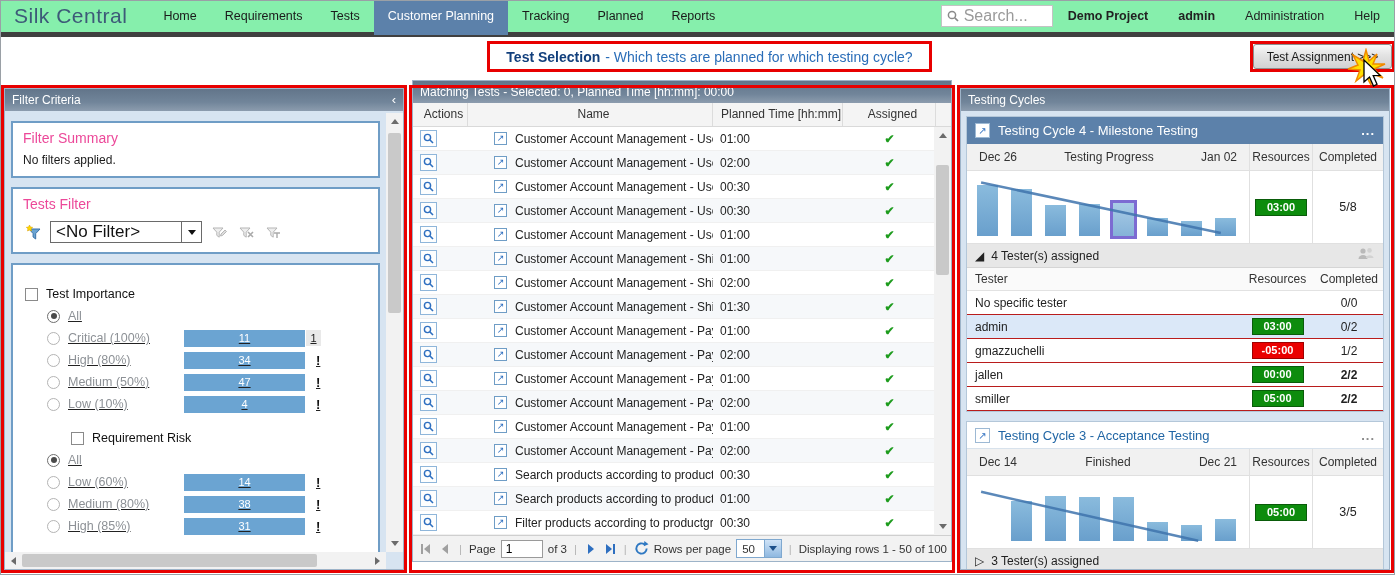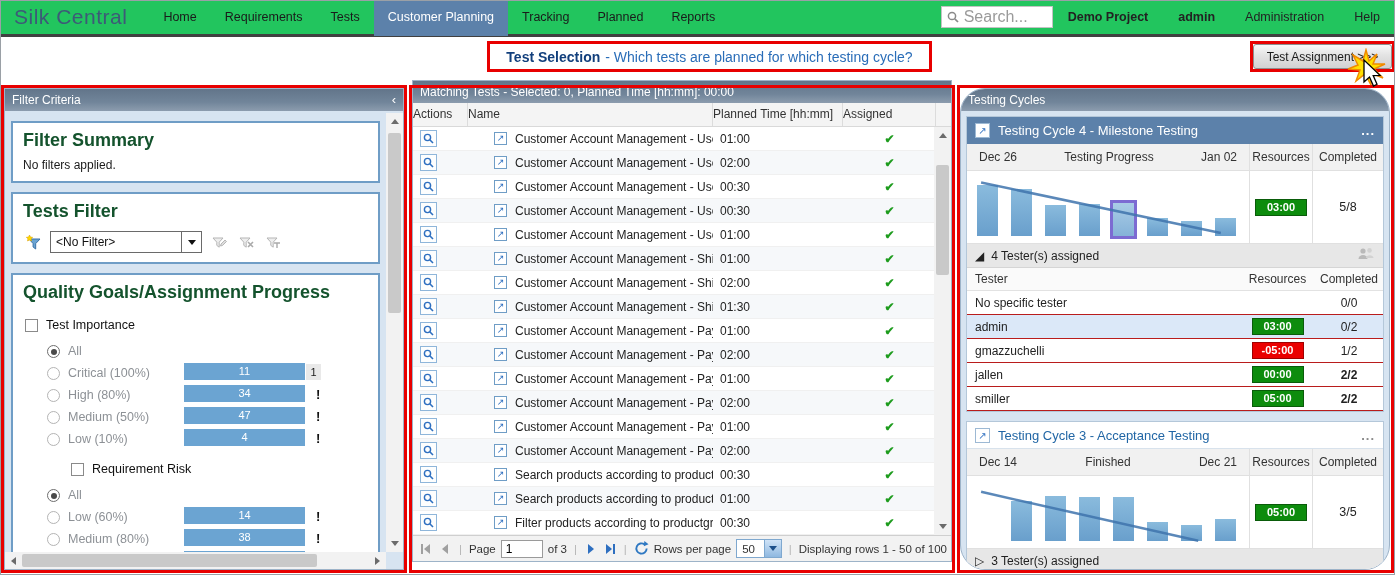--- a/index.html
+++ b/index.html
@@ -1,22 +1,22 @@
 <!DOCTYPE html>
 <html><head>
 <meta charset="utf-8">
 <style>
   * { margin:0; padding:0; box-sizing:border-box; }
   html,body { width:1395px; height:575px; overflow:hidden; background:#fff;
     font-family:"Liberation Sans", sans-serif; font-size:12px; color:#222; position:relative; }
   .frame { position:absolute; inset:0; border:1px solid #9aa0a6; z-index:60; pointer-events:none; }
 
   
-  .nav { position:absolute; left:0; top:0; width:1395px; height:37px; background:#22c55e;
-    border-bottom:3px solid #404040; display:flex; align-items:center; }
+  .nav { position:absolute; left:0; top:0; width:1395px; height:37px; background:#86efac;
+    border-bottom:5px solid #404040; display:flex; align-items:center; }
   .brand { font-size:21px; color:#3d5a78; padding:0 22px 0 14px; letter-spacing:.5px; }
   .nav-item { font-size:12.5px; color:#1a1a1a; padding:0 14px; height:37px; line-height:37px; cursor:pointer; }
   .nav-item.active { background:#5c81aa; color:#fff; }
   .nav-right { margin-left:auto; display:flex; align-items:center; gap:0; }
   .searchbox { width:112px; height:22px; border:1px solid #c3c3c3; background:#fff; display:flex;
     align-items:center; padding:0 5px; gap:5px; }
   .searchbox input { border:none; outline:none; width:80px; font-size:16px;
     font-family:"Liberation Sans",sans-serif; color:#555; }
   .searchbox input::placeholder { color:#9a9a9a; }
   .nav-link { font-size:12.5px; padding:0 15px; white-space:nowrap; }
@@ -38,34 +38,34 @@
   
   .panel { position:absolute; background:#d7e4f1; border:1px solid #9db3c8; overflow:hidden; }
   .panel-hdr { height:22px; background:linear-gradient(180deg,#62758a 0%,#71859a 60%,#8c9cae 100%);
     color:#fff; font-size:12px; line-height:22px; padding:0 7px; display:flex; }
   .panel-hdr .collapse { margin-left:auto; font-size:13px; cursor:pointer; }
 
   
   #filter-panel { left:4px; top:88px; width:400px; height:482px; }
   .fp-body { position:absolute; left:0; top:22px; right:17px; bottom:17px; padding:10px 6px 0 6px; overflow:hidden; }
   .fbox { background:#fff; border:2px solid #6f9dc6; padding:7px 10px 9px 10px; margin-bottom:9px; }
-  .fbox-title { font-size:18px; color:#14532d;font-weight:bold; }
+  .fbox-title { font-size:14px; color:#ec4899; }
   .fbox-text { margin-top:7px; font-size:12px; color:#1a1a1a; }
   .filter-row { display:flex; align-items:center; margin-top:9px; gap:7px; }
   .dropdown { width:152px; height:22px; border:1px solid #6a6a6a; background:#fff; display:flex; align-items:center; }
-  .dropdown .val { flex:1; padding-left:5px; font-size:12px; color:#111; }
+  .dropdown .val { flex:1; padding-left:5px; font-size:17px; color:#111; }
   .dropdown .arrow { width:20px; height:20px; border-left:1px solid #6a6a6a; display:flex;
     align-items:center; justify-content:center; }
   .tri-down { width:0; height:0; border-left:4px solid transparent; border-right:4px solid transparent;
     border-top:5px solid #111; }
   .icon-btn { width:20px; height:20px; display:flex; align-items:center; justify-content:center; cursor:pointer; }
   .grow { display:flex; align-items:center; gap:8px; margin:15px 0 4px 2px; }
   .checkbox { width:13px; height:13px; border:1px solid #8a8a8a; background:#fff; }
   .grp-label { font-size:12.5px; color:#111; }
-  .qrow { display:flex; align-items:flex-end; height:22px; margin-left:24px; }
+  .qrow { display:flex; align-items:center; height:22px; margin-left:24px;text-decoration:underline; }
   .radio { width:13px; height:13px; border-radius:50%; border:1px solid #b4b4b4; background:#fff; position:relative; flex:none; }
   .radio.sel { border-color:#6e6e6e; }
   .radio.sel::after { content:""; position:absolute; left:2.5px; top:2.5px; width:6px; height:6px;
     border-radius:50%; background:#4a4a4a; }
   .qlabel { width:116px; margin-left:8px; font-size:12.5px; color:#8d9196; }
   .qbar { width:121px; height:17px; background:#6ba4d2; color:#fff; font-size:11px; line-height:16px;
     text-align:center; flex:none; }
   .qbadge { height:16px; min-width:15px; background:#e9e9e9; color:#1a1a1a; font-size:11px;
     line-height:16px; text-align:center; padding:0 3px; margin-left:1px; }
   .qwarn { font-weight:bold; font-size:13px; color:#111; margin-left:11px; }
@@ -78,21 +78,21 @@
   .tri-d { width:0;height:0;border-left:4px solid transparent;border-right:4px solid transparent;border-top:5px solid #6b6b6b; }
   .tri-l { width:0;height:0;border-top:4px solid transparent;border-bottom:4px solid transparent;border-right:5px solid #6b6b6b; }
   .tri-r { width:0;height:0;border-top:4px solid transparent;border-bottom:4px solid transparent;border-left:5px solid #6b6b6b; }
   .vthumb { position:absolute; left:2px; width:13px; background:#c9c9c9; border-radius:2px; }
   .hthumb { height:13px; background:#c9c9c9; border-radius:2px; }
 
   
   #tests-panel { left:412px; top:80px; width:540px; height:482px; background:#fff; }
   .thead { position:absolute; left:0; top:22px; width:540px; height:24px; background:#f4f4f4;
     border-bottom:1px solid #d9d9d9; display:flex; font-size:12px; color:#333; }
-  .th { line-height:23px; border-right:1px solid #dcdcdc; }
+  .th { line-height:23px; padding-left:7px; border-right:1px solid #dcdcdc;text-align:center; }
   .th-actions { width:55px; }
   .th-name { width:245px; }
   .th-time { width:130px; }
   .th-assigned { width:93px; }
   .tbody { position:absolute; left:0; top:46px; width:523px; height:410px; overflow:hidden; }
   .trow { height:24px; display:flex; align-items:center; border-bottom:1px solid #f0f0f0; }
   .trow:nth-child(even) { background:#f6f8fa; }
   .td-actions { width:55px; padding-left:7px; }
   .td-name { width:245px; display:flex; align-items:center; gap:8px; padding-left:26px; overflow:hidden; white-space:nowrap; }
   .td-time { width:130px; padding-left:7px; }
@@ -110,21 +110,21 @@
   .pg-input { width:42px; height:18px; border:1px solid #9a9a9a; font-size:12px; padding-left:4px;
     font-family:"Liberation Sans",sans-serif; }
   .rpp { width:52px; height:19px; border:1px solid #7fa8cf; background:#fff; display:flex; align-items:center; cursor:pointer; }
   .rpp .val { flex:1; padding-left:5px; }
   .rpp .arrow { width:17px; height:17px; background:linear-gradient(180deg,#cfe3f7,#8fb8e0);
     border-left:1px solid #7fa8cf; display:flex; align-items:center; justify-content:center; }
   .rpp .arrow .tri-down { border-top-color:#1c4f8a; }
   .disp { margin-left:auto; color:#333; }
 
   
-  #cycles-panel { left:960px; top:88px; width:430px; height:482px;border-radius:25px; }
+  #cycles-panel { left:960px; top:88px; width:430px; height:482px; }
   .cp-body { position:absolute; left:0; top:22px; right:0; bottom:0; padding:5px; overflow:hidden; }
   .cycle-card { background:#fff; border:1px solid #b4c7d9; margin-bottom:9px; }
   .cc-hdr { height:27px; display:flex; align-items:center; padding:0 8px; gap:8px; font-size:13px; }
   .cc-hdr.sel { background:#5c81aa; color:#fff; }
   .cc-hdr.plain { background:#fff; color:#2166a5; border-bottom:1px solid #d8e2ec; }
   .cc-goto { width:15px; height:15px; background:#fff; border:1px solid #9db9d4; color:#2e6fc0;
     font-size:10px; line-height:13px; text-align:center; flex:none; cursor:pointer; }
   .cc-menu { margin-left:auto; letter-spacing:1px; font-weight:bold; cursor:pointer; }
   .cc-grid { display:flex; border-bottom:1px solid #e0e0e0; }
   .cc-chartcol { flex:1; border-right:1px solid #e0e0e0; }
@@ -233,21 +233,20 @@
         </span>
         <span class="icon-btn">
           <svg width="17" height="17" viewBox="0 0 17 17">
             <path d="M2 4 h10 l-3.8 4.2 v5 l-2.4 -1.8 v-3.2 z" fill="#eee" stroke="#b5b5b5" stroke-width="1"></path>
             <path d="M9 9 h6 M12 9 v5" stroke="#aaa" stroke-width="1.4" fill="none"></path>
           </svg>
         </span>
       </div>
     </div>
     <div class="fbox" style="padding-bottom:40px;">
-      <div class="fbox-title">Quality Goals/Assignment Progress</div>
       <div class="grow">
         <span class="checkbox"></span>
         <span class="grp-label">Test Importance</span>
       </div>
       <div id="importance-options">
           <div class="qrow">
             <span class="radio sel"></span>
             <span class="qlabel">All</span>
           </div>
           <div class="qrow">

